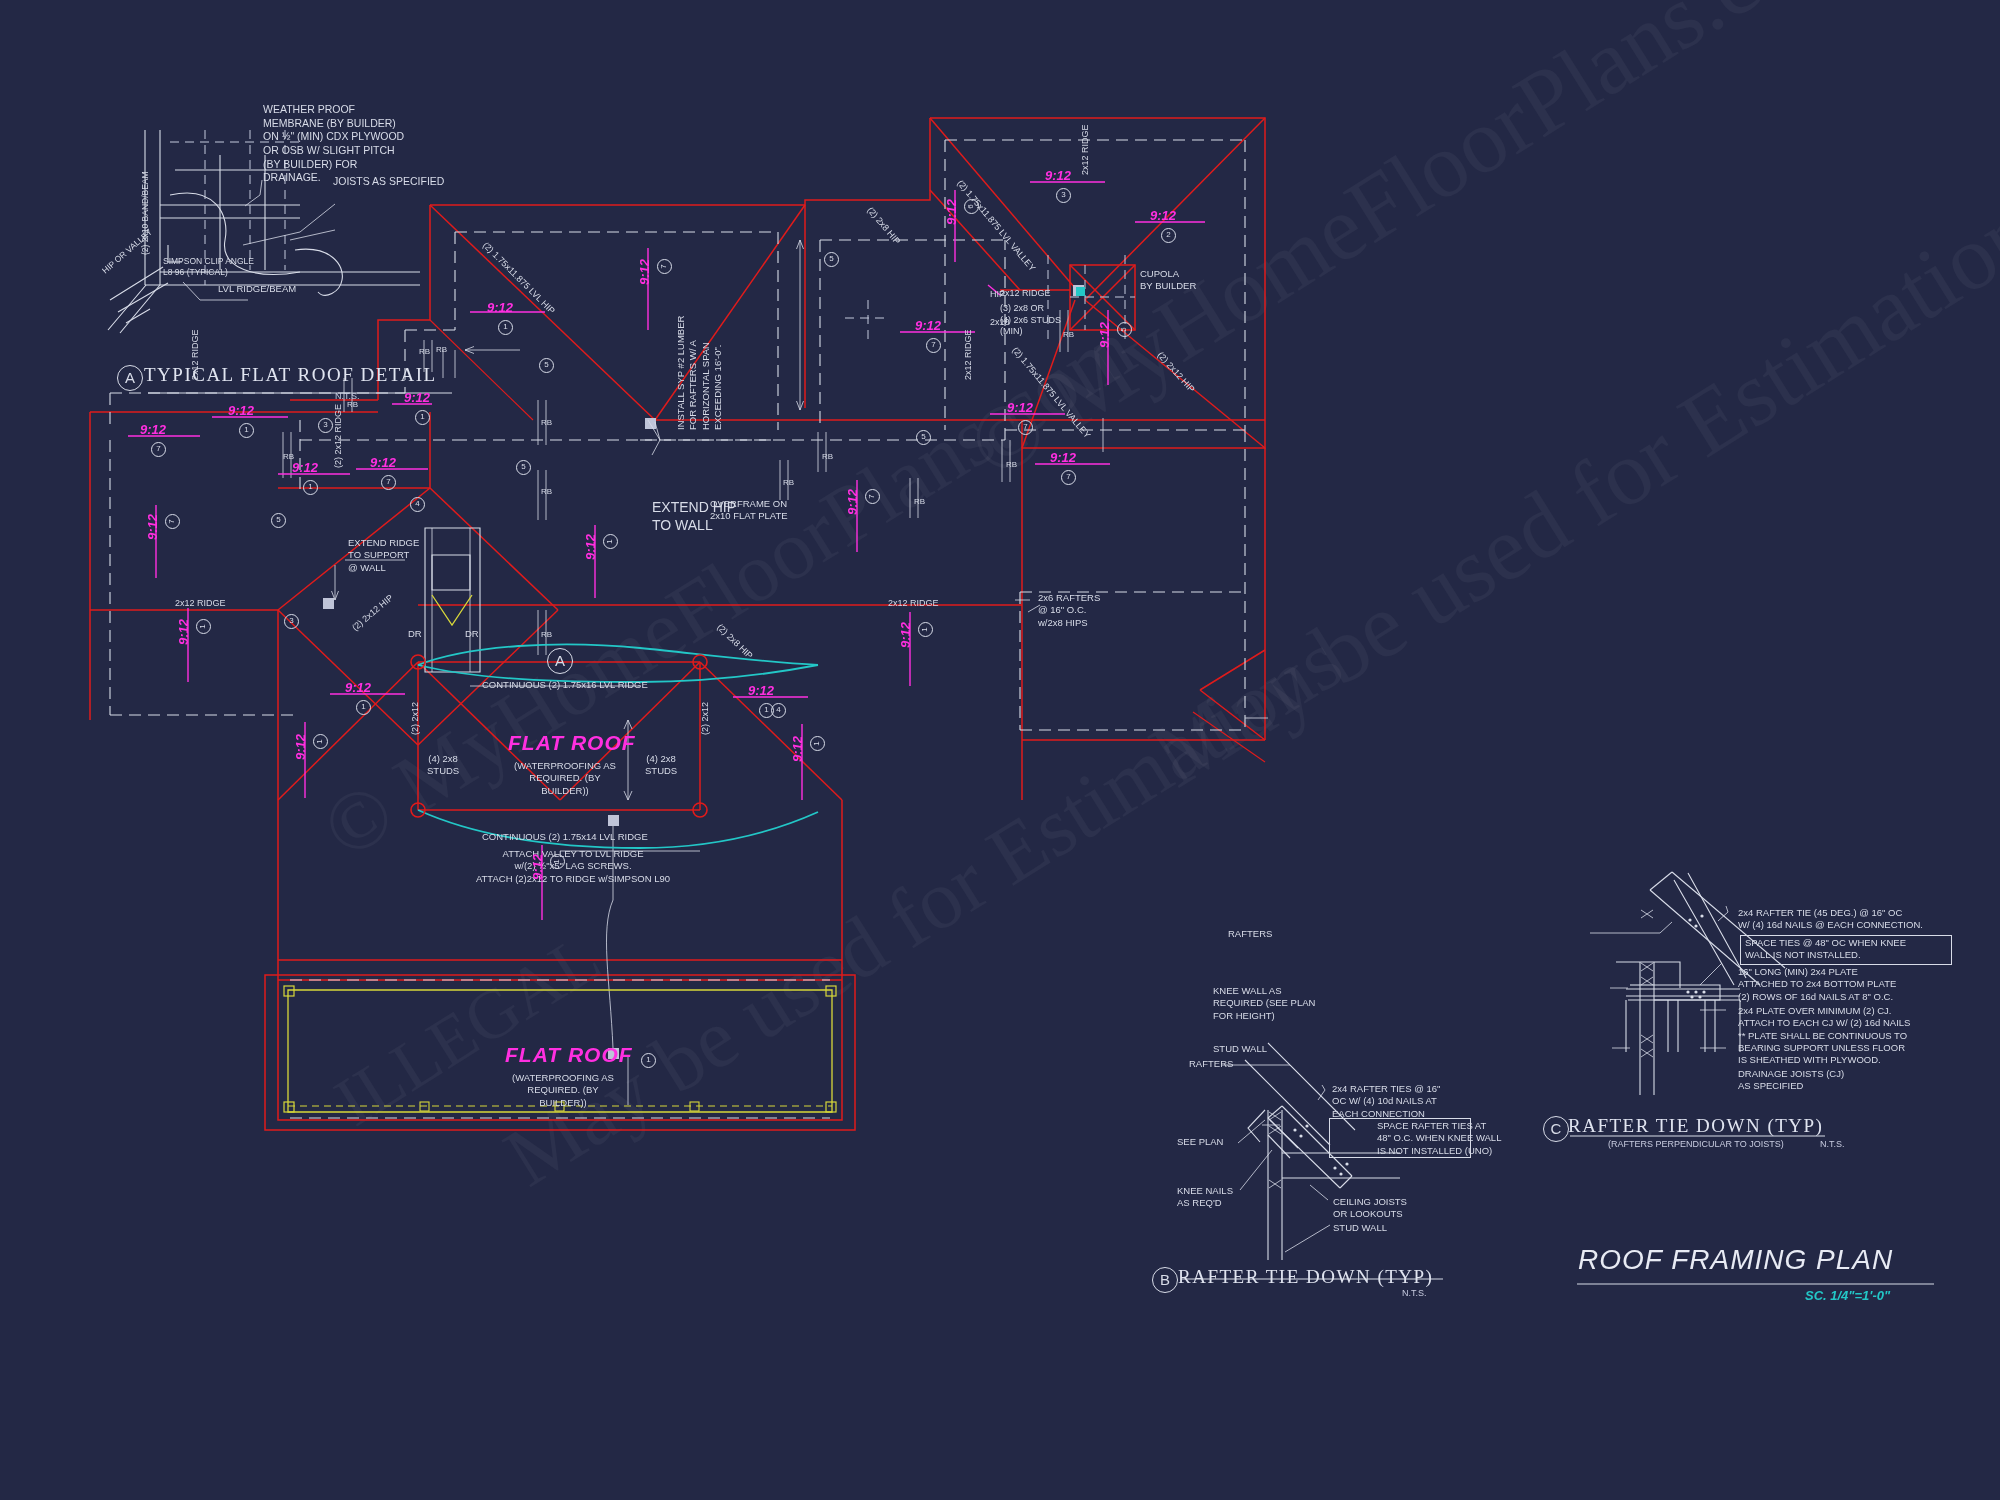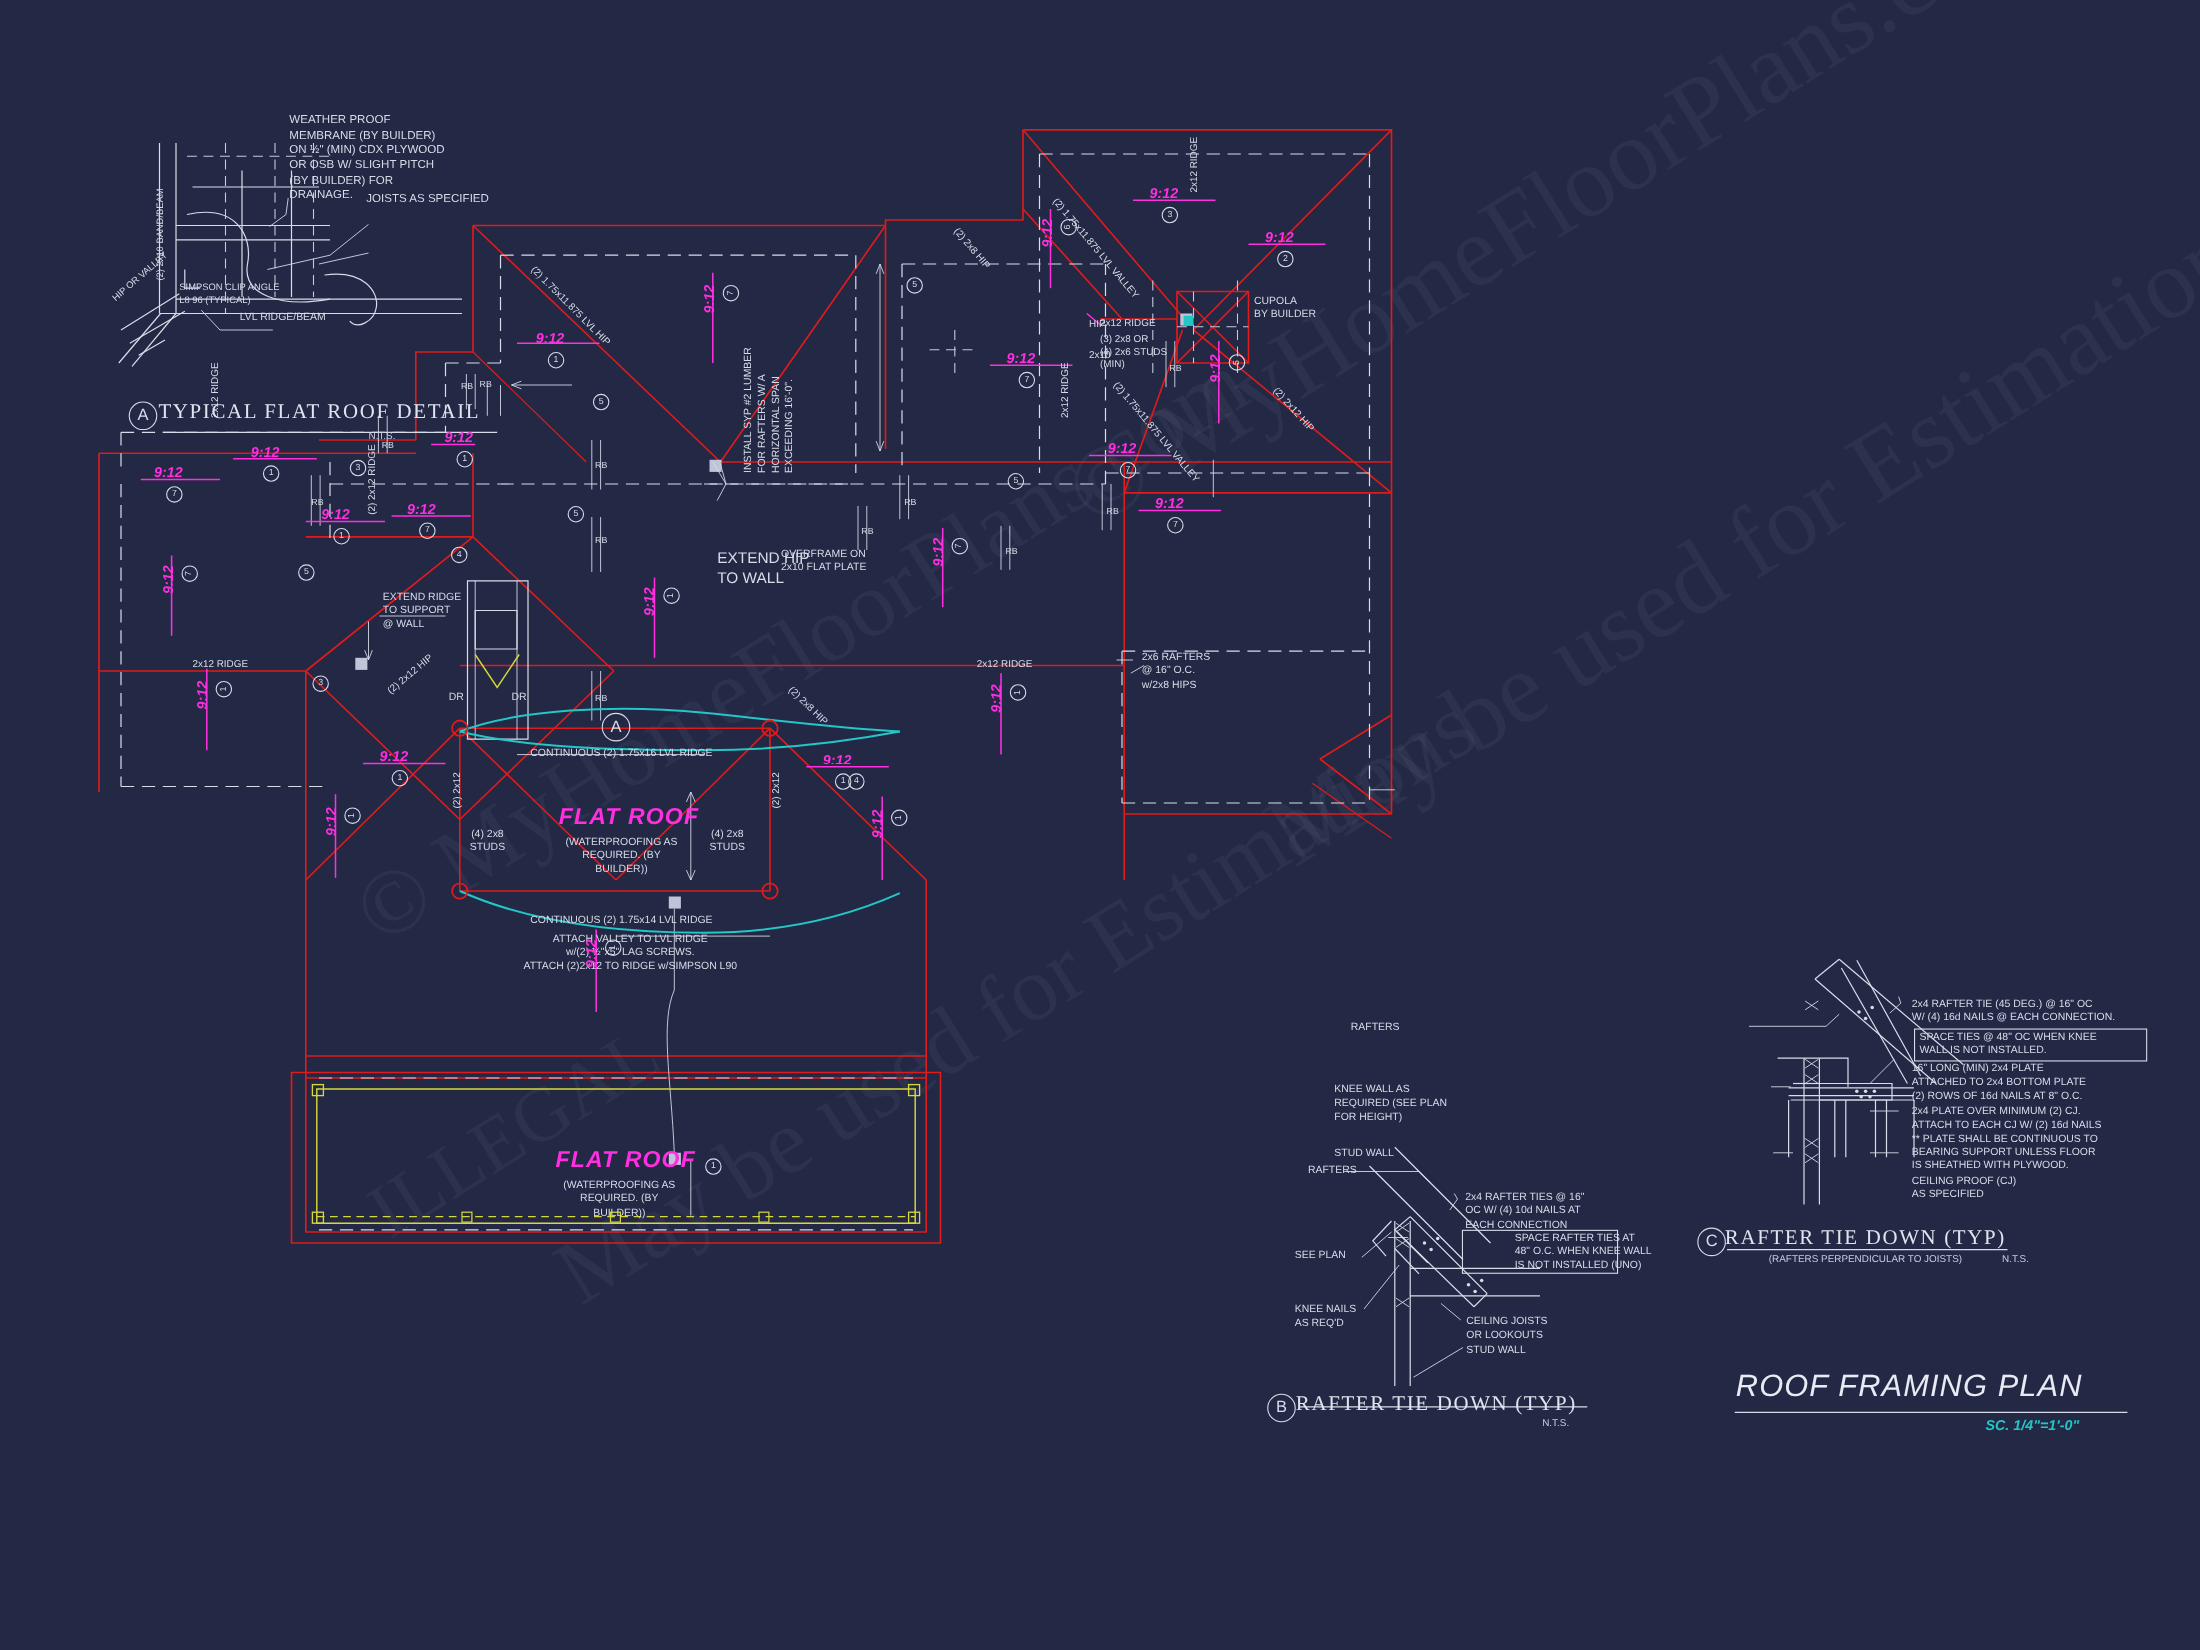--- a/index.html
+++ b/index.html
@@ -456,21 +456,21 @@
   <div class="note" style="left:1745px;top:937px;font-size:9.5px;">SPACE TIES @ 48" OC WHEN KNEE
 WALL IS NOT INSTALLED.</div>
   <div class="note" style="left:1738px;top:966px;font-size:9.5px;">16" LONG (MIN) 2x4 PLATE
 ATTACHED TO 2x4 BOTTOM PLATE
 (2) ROWS OF 16d NAILS AT 8" O.C.</div>
   <div class="note" style="left:1738px;top:1005px;font-size:9.5px;">2x4 PLATE OVER MINIMUM (2) CJ.
 ATTACH TO EACH CJ W/ (2) 16d NAILS
 ** PLATE SHALL BE CONTINUOUS TO
 BEARING SUPPORT UNLESS FLOOR
 IS SHEATHED WITH PLYWOOD.</div>
-  <div class="note" style="left:1738px;top:1068px;font-size:9.5px;">CEILING PROOF (CJ)
+  <div class="note" style="left:1738px;top:1068px;font-size:9.5px;">DRAINAGE JOISTS (CJ)
 AS SPECIFIED</div>
   <div class="bub big" style="left:1543px;top:1116px;">C</div>
   <div class="dtitle" style="left:1568px;top:1115px;">RAFTER TIE DOWN (TYP)</div>
   <div class="dsub" style="left:1608px;top:1139px;">(RAFTERS PERPENDICULAR TO JOISTS)</div>
   <div class="dsub" style="left:1820px;top:1139px;">N.T.S.</div>
 
   <div class="title" style="left:1578px;top:1244px;">ROOF FRAMING PLAN</div>
   <div class="subtitle" style="left:1805px;top:1288px;">SC. 1/4"=1'-0"</div>
 
   <div id="member-labels">

